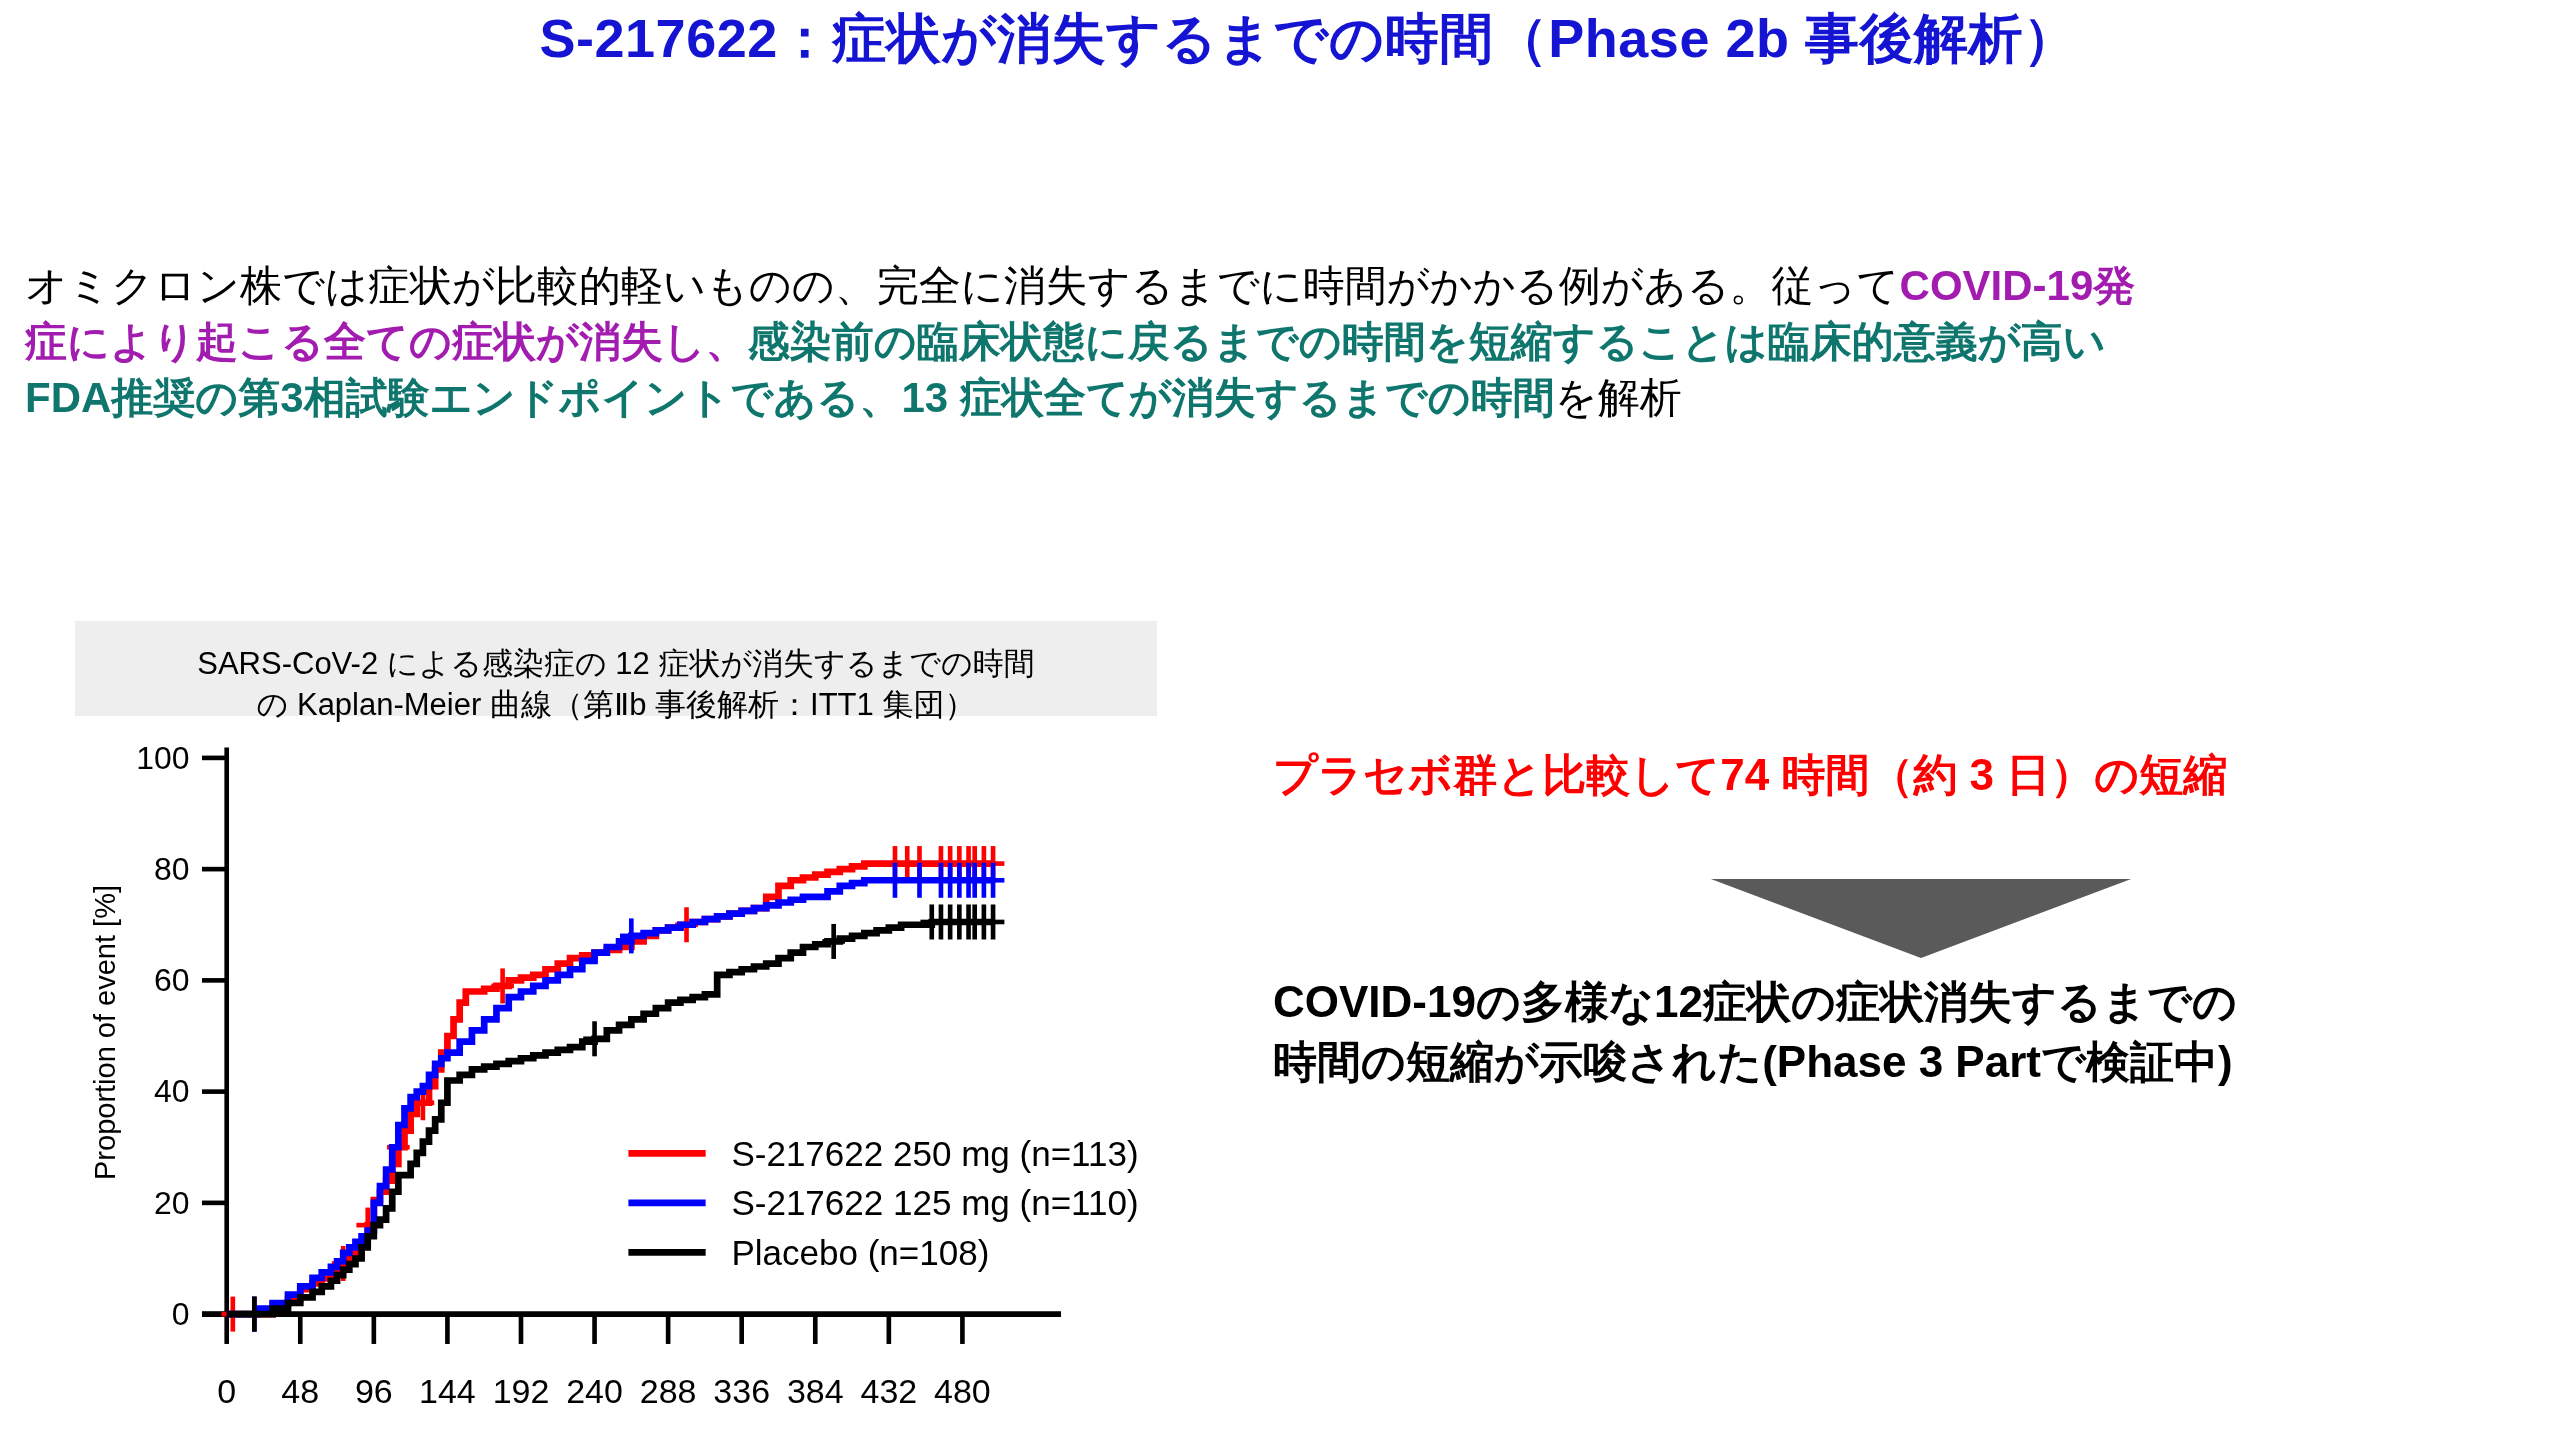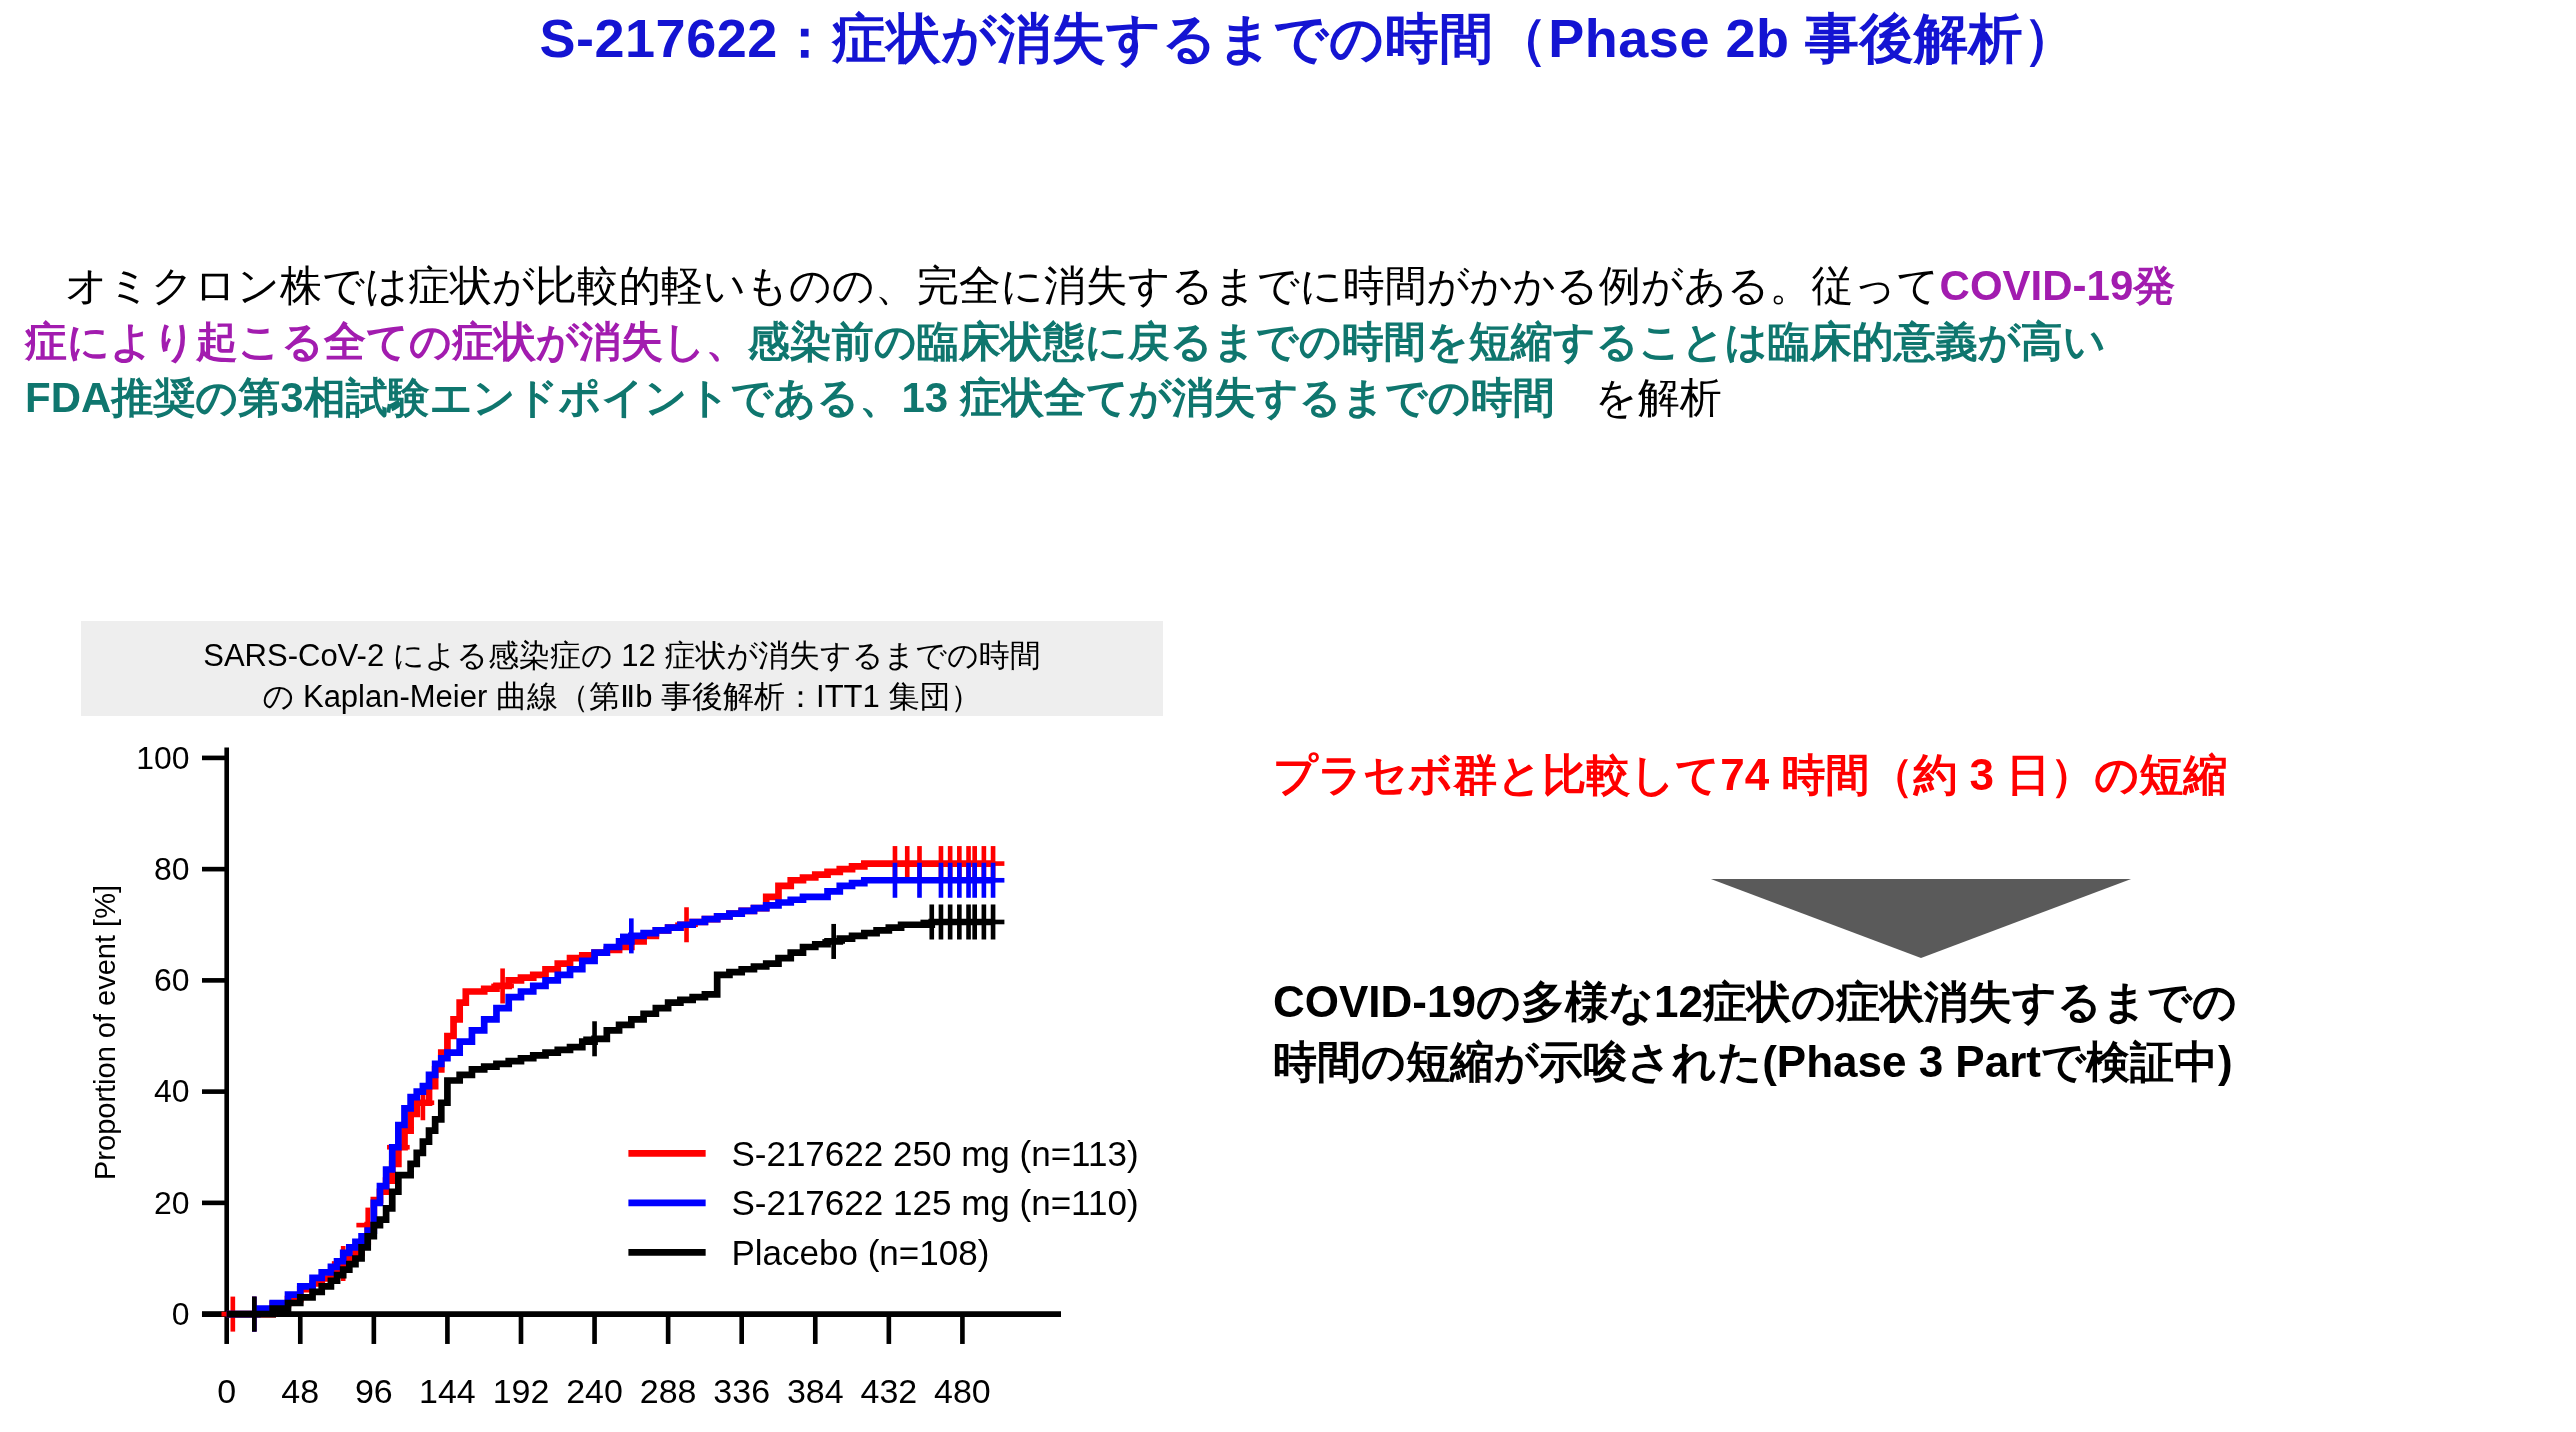--- a/index.html
+++ b/index.html
@@ -11,30 +11,30 @@
   .slide-title{
     position:absolute; left:0; top:7.2px; width:2617px;
     text-align:center; color:#1414d2; font-weight:bold;
     font-size:54px; line-height:1.15; letter-spacing:0.5px;
     white-space:nowrap;
   }
 
   
   .body-block{position:absolute;left:25px;top:258px;width:2581px;}
   .body-line{font-size:42px;line-height:56px;color:#000;white-space:nowrap;}
-  .body-line .blk{color:#000;margin-left:40px;}
+  .body-line .blk{color:#000;}
   .body-line .blk-b{color:#a21caf;font-weight:bold;}
   .body-line .red-b{color:#0f766e;font-weight:bold;}
 
   
   .figure{position:absolute;left:72px;top:621px;width:1154px;height:804px;}
   .fig-caption{
-    position:absolute;left:9px;top:0;width:1082px;height:95px;
+    position:absolute;left:3px;top:0;width:1082px;height:95px;
     background:#eeeeee;color:#000;font-size:31px;line-height:41px;
-    text-align:center;padding-top:14px;box-sizing:border-box;
+    text-align:center;padding-top:22px;box-sizing:border-box;
   }
   .fig-caption .l2{display:block;}
 
   .plot-wrap{position:absolute;left:0;top:106px;width:1154px;height:701px;}
   .ylabel{
     position:absolute;left:-178px;top:289px;width:422px;
     transform:rotate(-90deg);text-align:center;
     font-size:29px;color:#000;
   }
 

